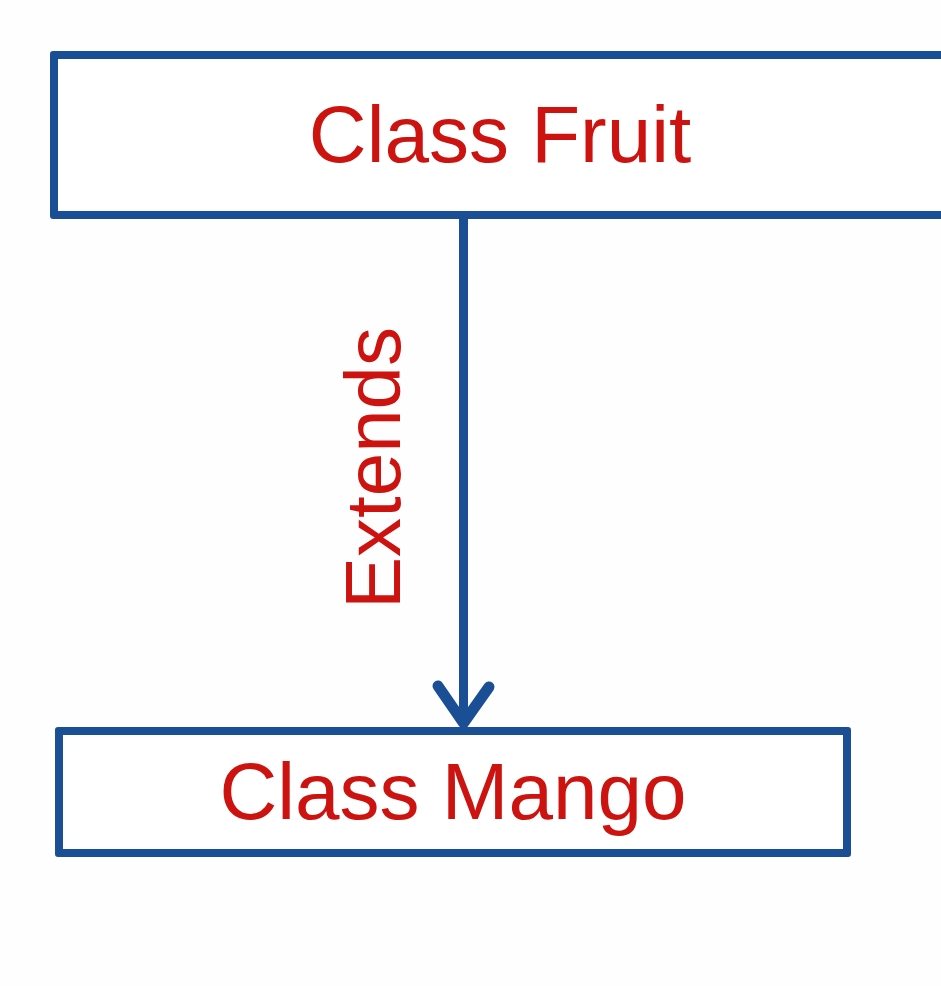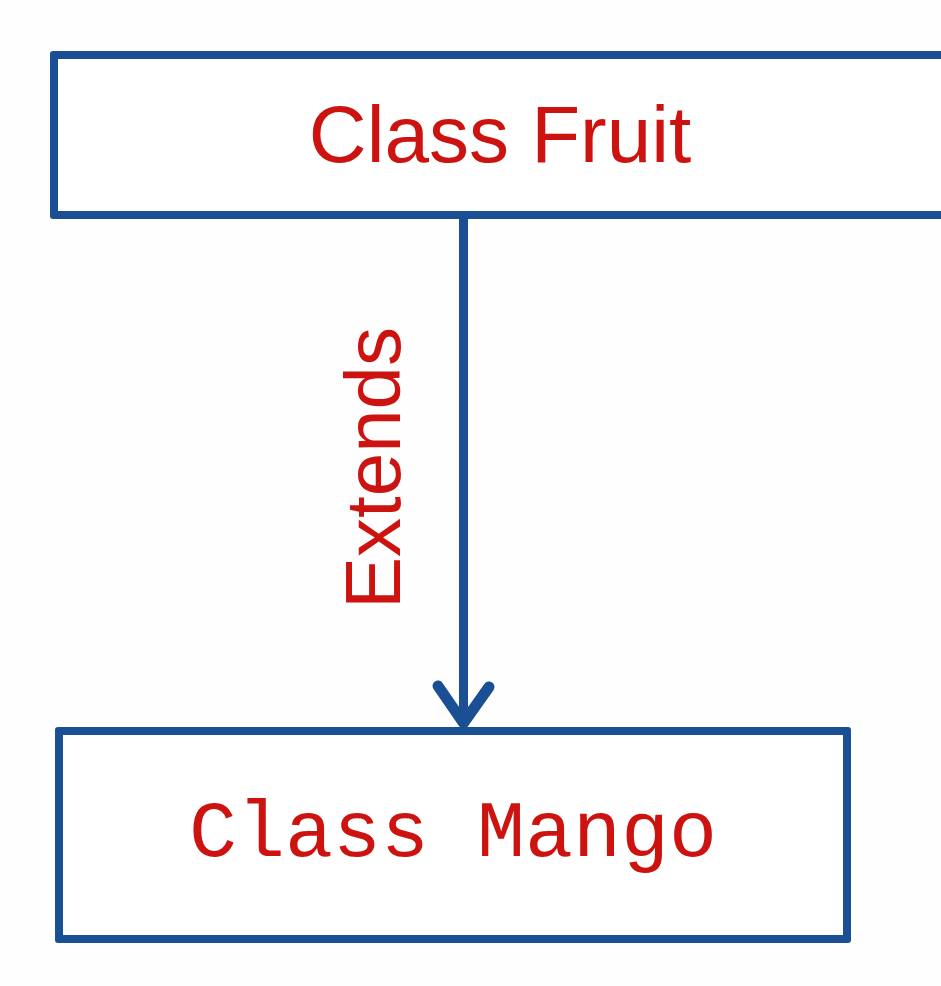--- a/index.html
+++ b/index.html
@@ -36,22 +36,21 @@
   .node-fruit {
     left: 50px;
     top: 51px;
     width: 900px;
     height: 168px;
   }
   .node-mango {
     left: 55px;
     top: 727px;
     width: 796px;
-    height: 216px;
-    font-family: Liberation Mono, monospace;
+    height: 130px;
   }
   .connector-svg {
     position: absolute;
     left: 0;
     top: 0;
     width: 941px;
     height: 986px;
     pointer-events: none;
   }
   .connector-svg .stroke {

